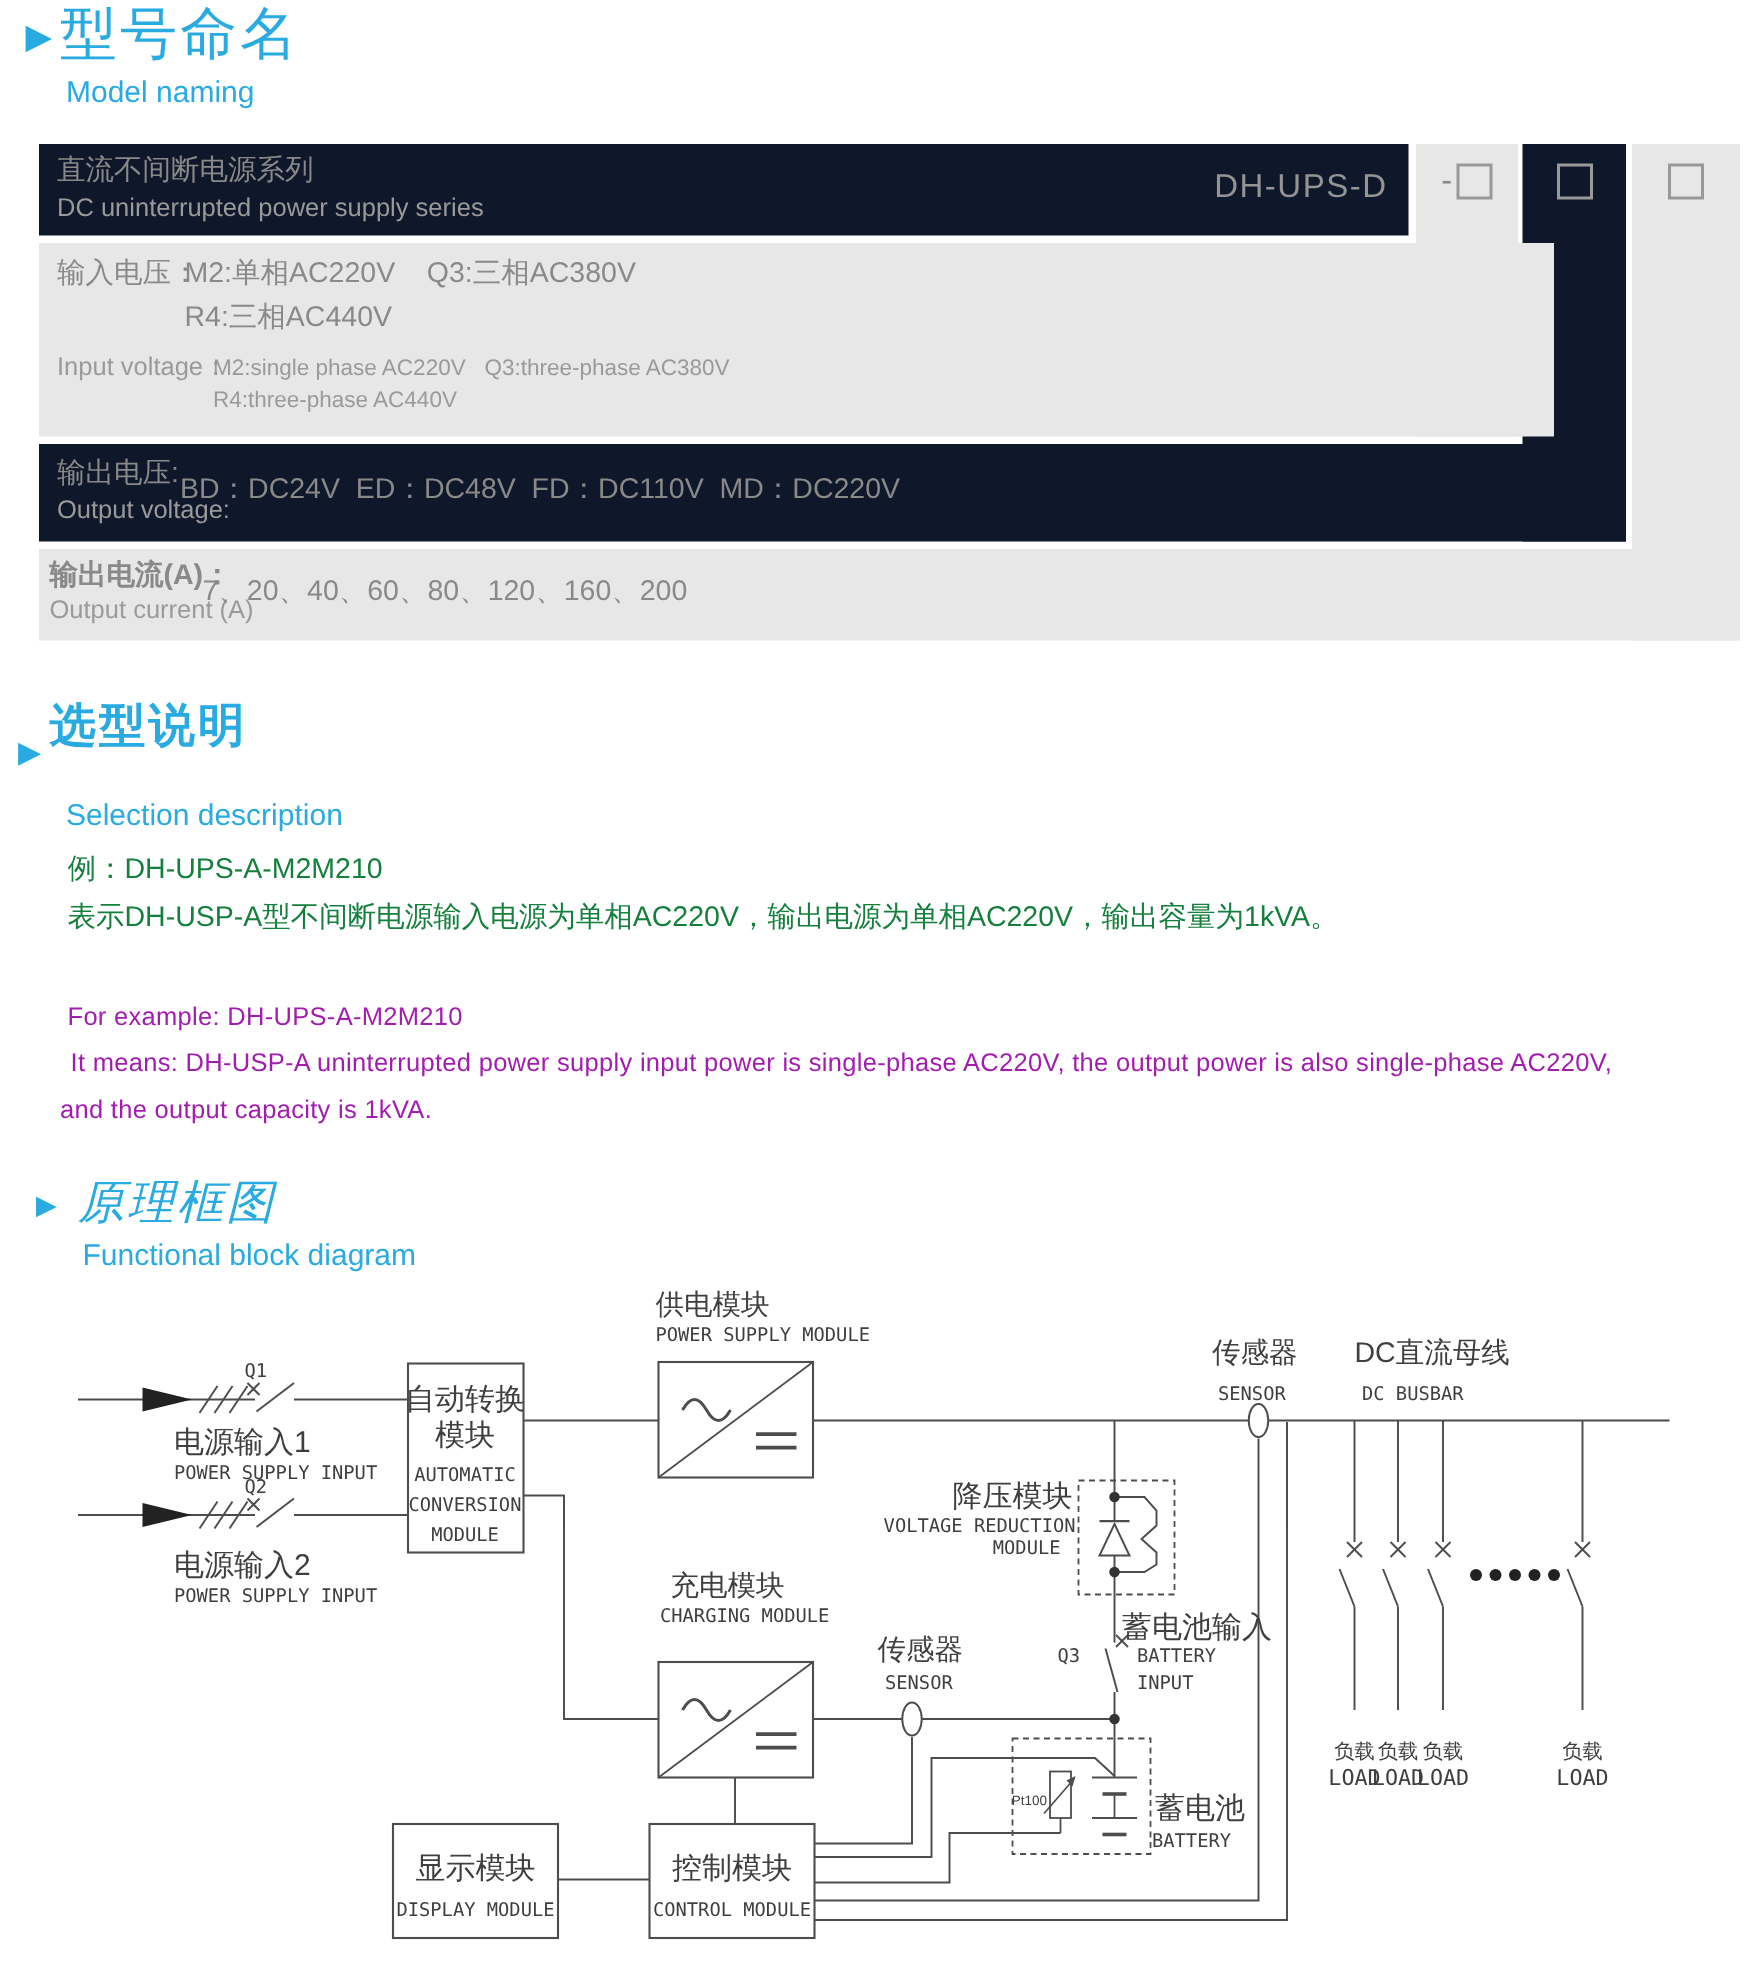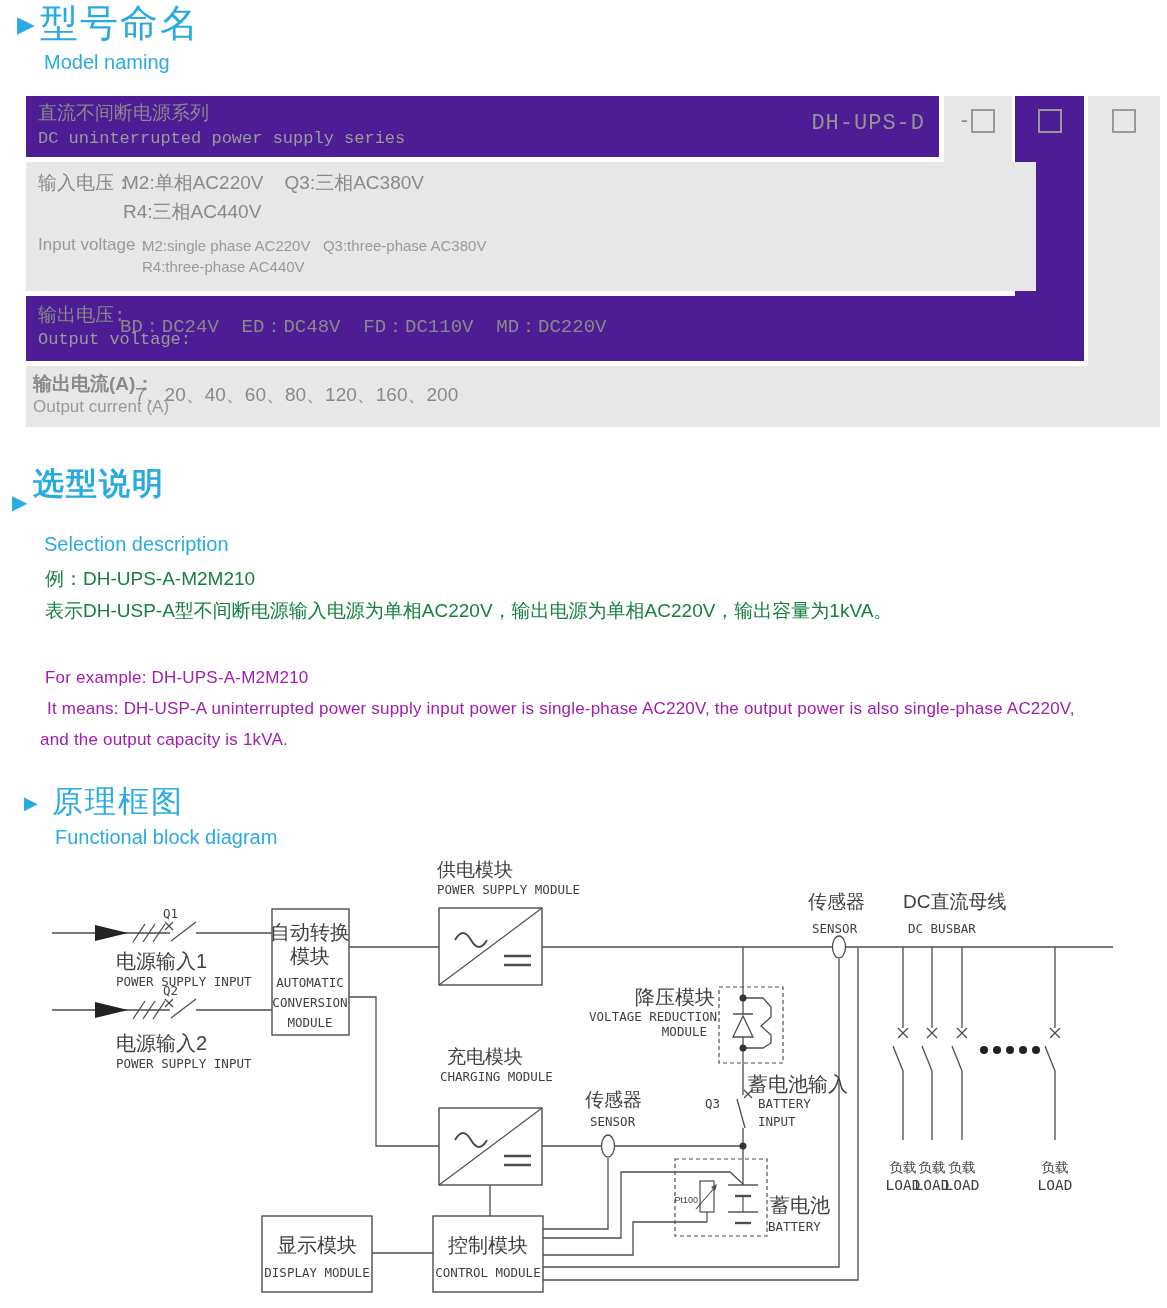--- a/index.html
+++ b/index.html
@@ -4,21 +4,21 @@
 <style>
   html,body{margin:0;padding:0;background:#fff;}
   .page{position:relative;width:1167px;height:1308px;background:#fff;overflow:hidden;
         font-family:"Liberation Sans","DejaVu Sans",sans-serif;}
   .abs{position:absolute;}
   
   .arrow{color:#29abe2;line-height:1;}
   .h-cn{color:#29abe2;line-height:1;letter-spacing:2px;white-space:pre;}
   .h-en{color:#29abe2;line-height:1;}
   
-  .cell-blue{background:#4c1d95;font-family:Liberation Mono, monospace;}
+  .cell-blue{background:#0f172a;}
   .cell-gray{background:#e7e7e7;}
   .t-cn{color:#898989;font-size:19px;line-height:1.2;white-space:pre;}
   .t-en{color:#9a9a9a;font-size:17px;line-height:1.2;white-space:pre;}
   .t-en-sm{color:#9a9a9a;font-size:15px;line-height:1.2;white-space:pre;}
   .code{color:#949494;font-size:22px;letter-spacing:1px;}
   .sq{display:inline-block;width:20px;height:20px;border:2px solid #999;background:transparent;}
   .dash{color:#8a8a8a;font-size:22px;line-height:22px;margin-right:3px;}
   .boxwrap{display:flex;justify-content:center;align-items:flex-start;padding-top:13px;}
   
   .sel-cn{color:#15803d;font-size:19px;white-space:pre;}
@@ -88,21 +88,21 @@
   <div class="abs h-cn" style="left:33px;top:468px;font-size:31px;font-weight:bold;">选型说明</div>
   <div class="abs h-en" style="left:44px;top:534px;font-size:20px;">Selection description</div>
 
   <div class="abs sel-cn" style="left:45px;top:566px;">例：DH-UPS-A-M2M210</div>
   <div class="abs sel-cn" style="left:45px;top:598px;">表示DH-USP-A型不间断电源输入电源为单相AC220V，输出电源为单相AC220V，输出容量为1kVA。</div>
   <div class="abs sel-en" style="left:45px;top:644px;">For example: DH-UPS-A-M2M210</div>
   <div class="abs sel-en" style="left:47px;top:675px;">It means: DH-USP-A uninterrupted power supply input power is single-phase AC220V, the output power is also single-phase AC220V,</div>
   <div class="abs sel-en" style="left:40px;top:706px;">and the output capacity is 1kVA.</div>
 
   <div class="abs arrow" style="left:24px;top:794px;font-size:18px;">▶</div>
-  <div class="abs h-cn" style="left:52px;top:786px;font-size:31px;">原理框图</div>
+  <div class="abs h-cn" style="left:52px;top:786px;font-size:31px;font-style:italic;">原理框图</div>
   <div class="abs h-en" style="left:55px;top:827px;font-size:20px;">Functional block diagram</div>
 
   <svg class="abs" style="left:0;top:850px;" width="1167" height="458" viewBox="0 850 1167 458">
 
     <g stroke="#4d4d4d" stroke-width="1.3" fill="none">
       <path d="M52,933 H170"></path>
         <path d="M196,933 H272"></path>
       <path d="M52,1010 H170"></path>
         <path d="M196,1010 H272"></path>
       <path d="M349,947 H439"></path>

